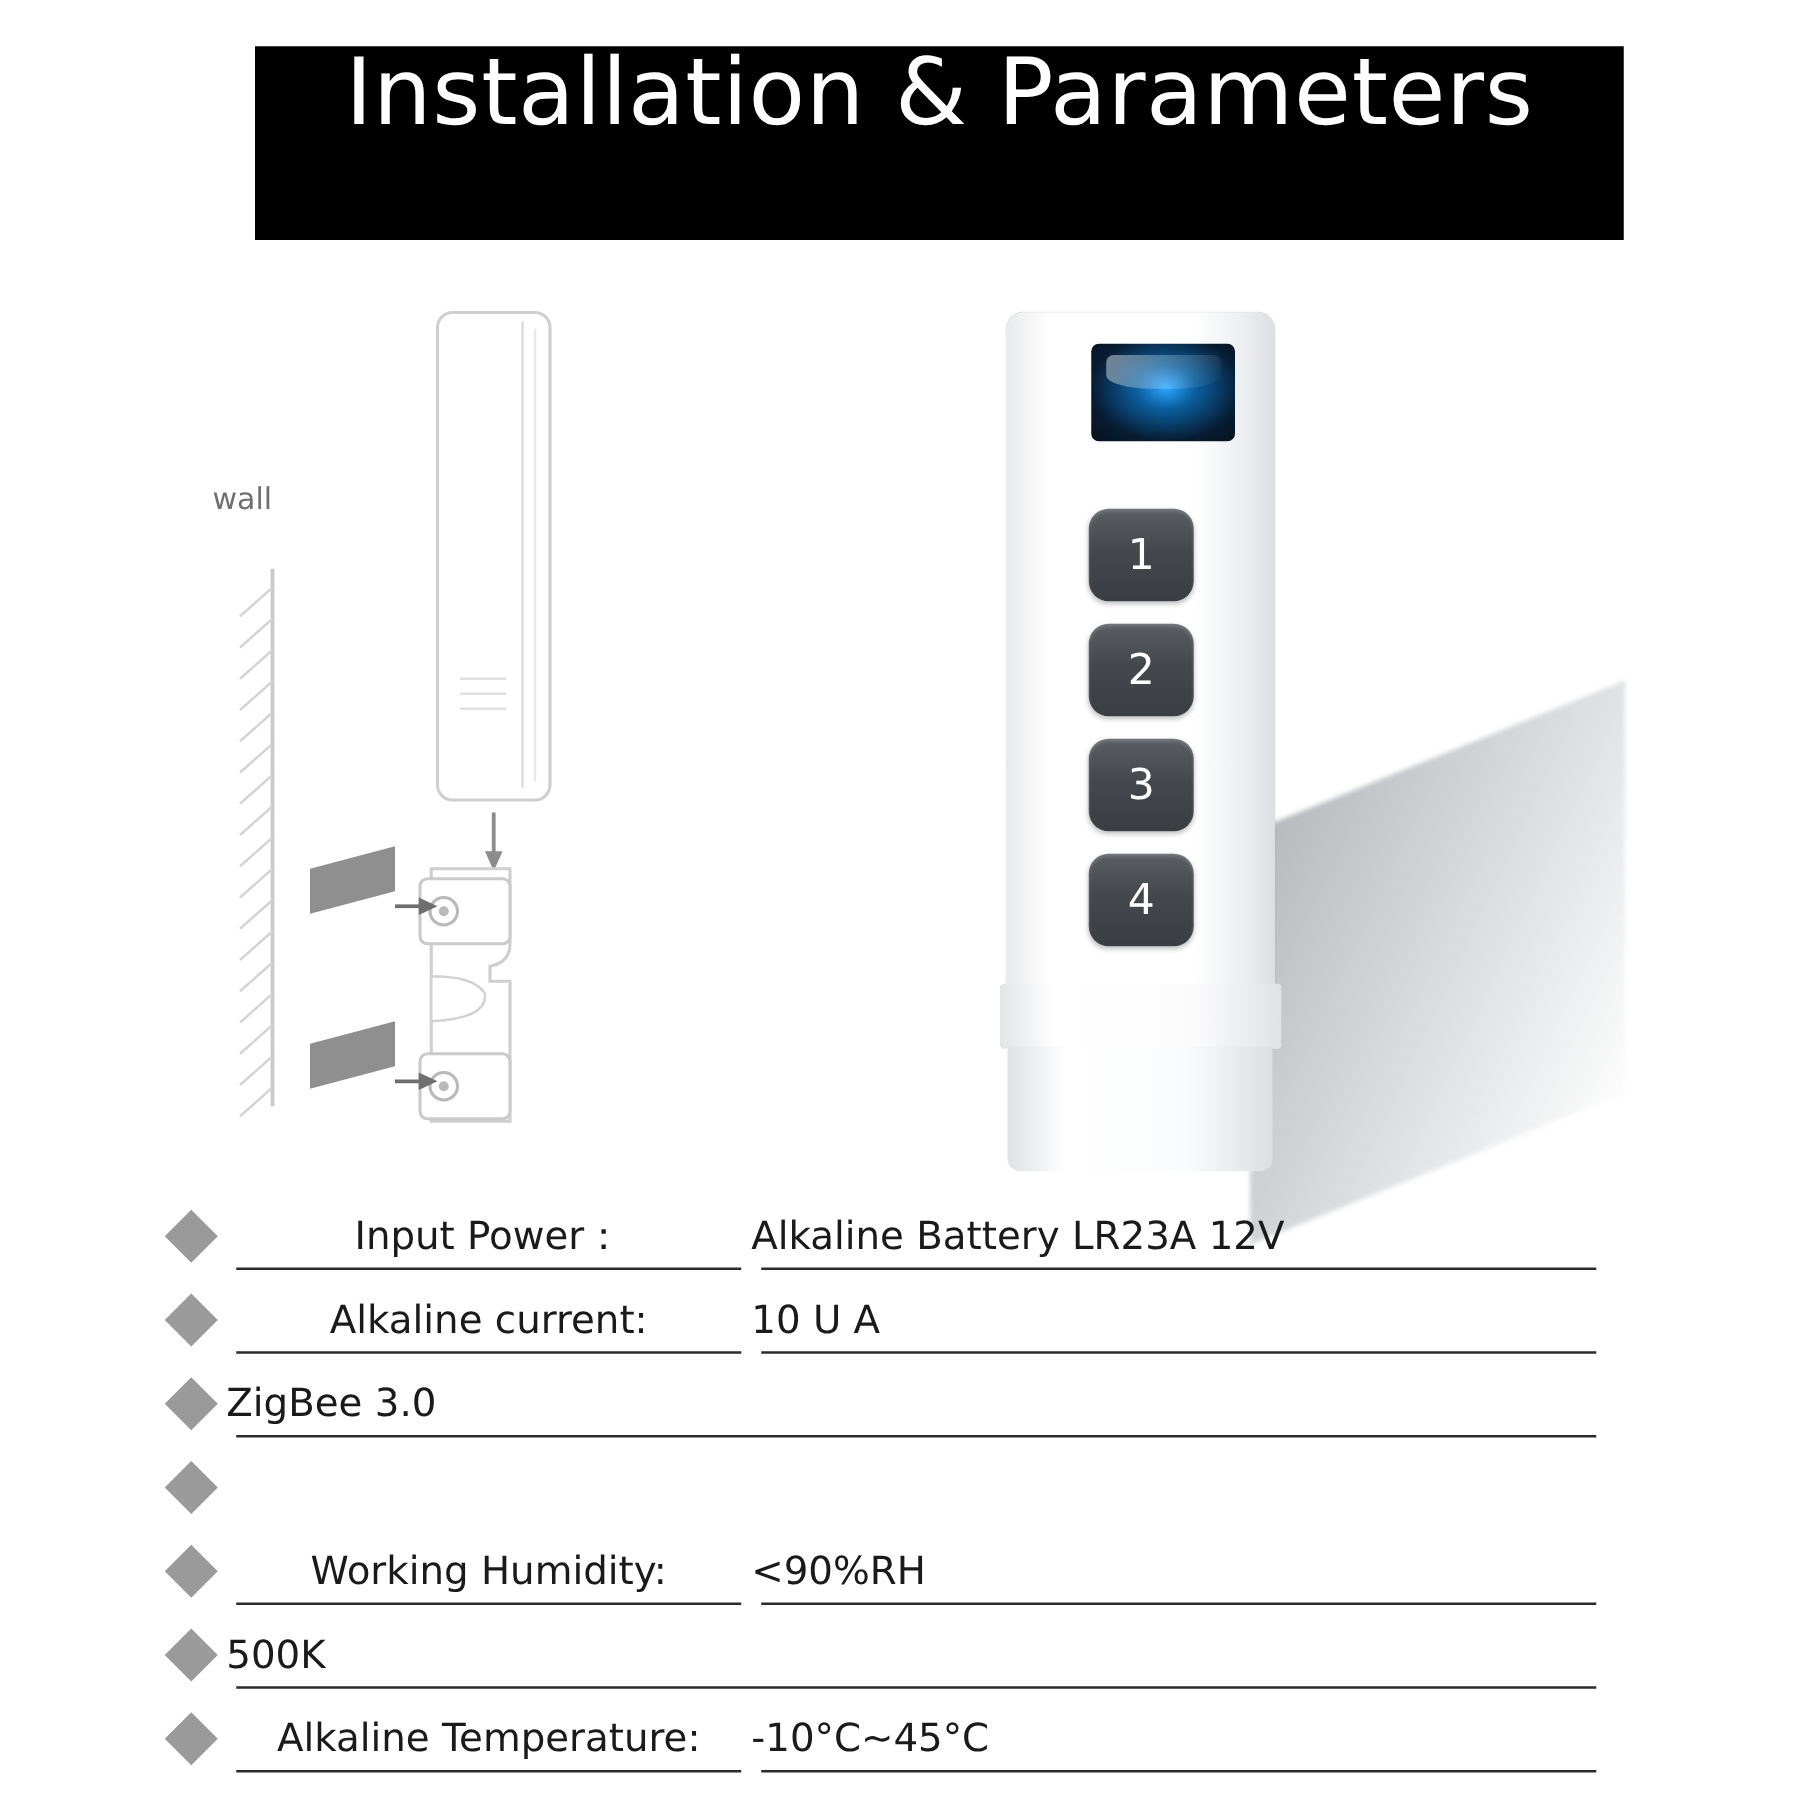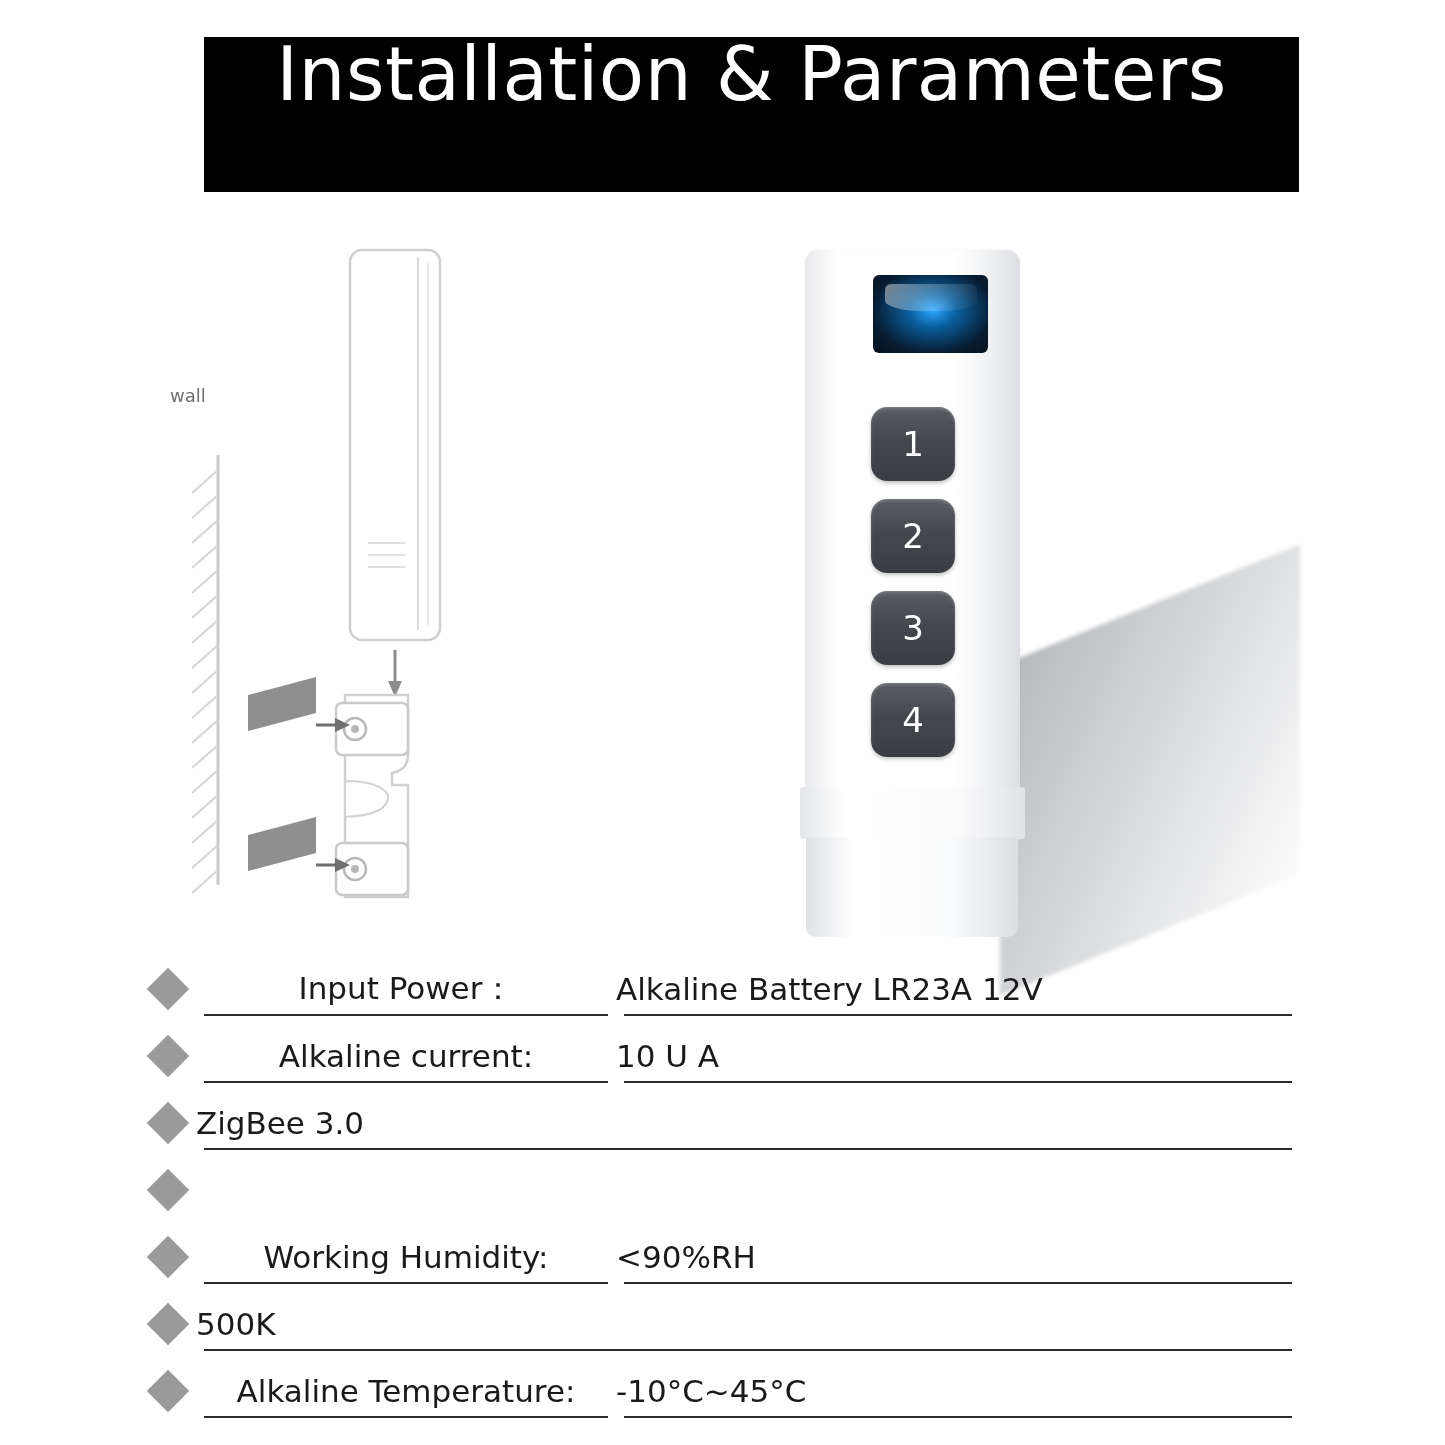--- a/index.html
+++ b/index.html
@@ -42,21 +42,21 @@
     position: absolute;
     left: 140px;
     top: 225px;
     width: 560px;
     height: 720px;
   }
   .wall-label {
     position: absolute;
     left: 30px;
     top: 160px;
-    font-size: 18px;
+    font-size: 24px;
     color: #6f6f6f;
     font-family: "DejaVu Sans", sans-serif;
   }
 
   
   .product-photo {
     position: absolute;
     left: 700px;
     top: 225px;
     width: 700px;
@@ -137,21 +137,21 @@
     height: 330px;
     background: linear-gradient(120deg, rgba(120,125,132,0.55), rgba(200,204,210,0.05));
     transform: skewY(-22deg);
     filter: blur(2px);
     z-index: -1;
   }
 
   
   .spec-table {
     position: absolute;
-    left: 140px;
+    left: 125px;
     top: 955px;
     width: 1160px;
   }
   .spec-row {
     display: flex;
     align-items: center;
     height: 67px;
     position: relative;
   }
   .bullet {

